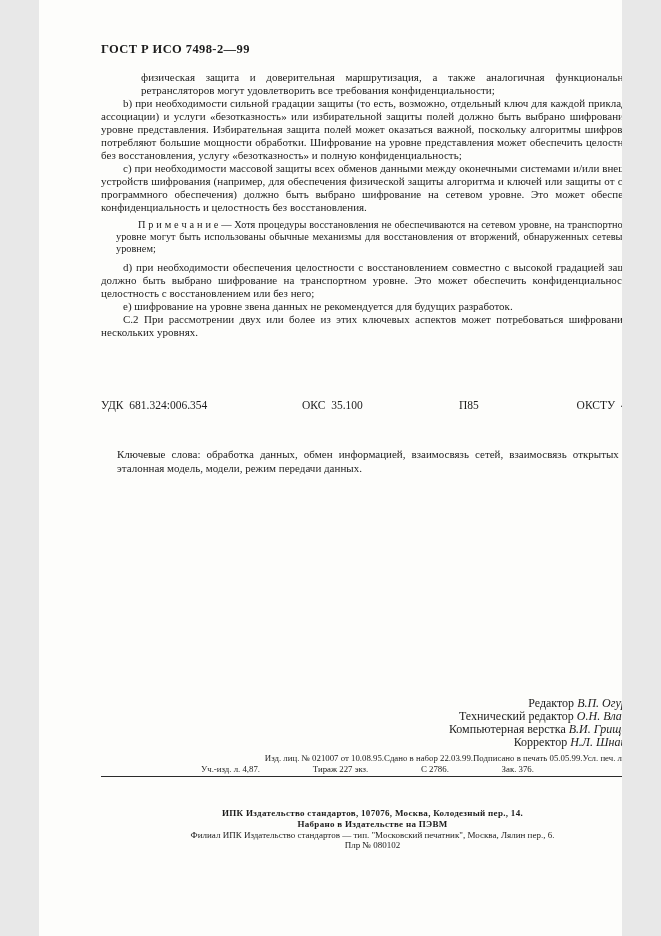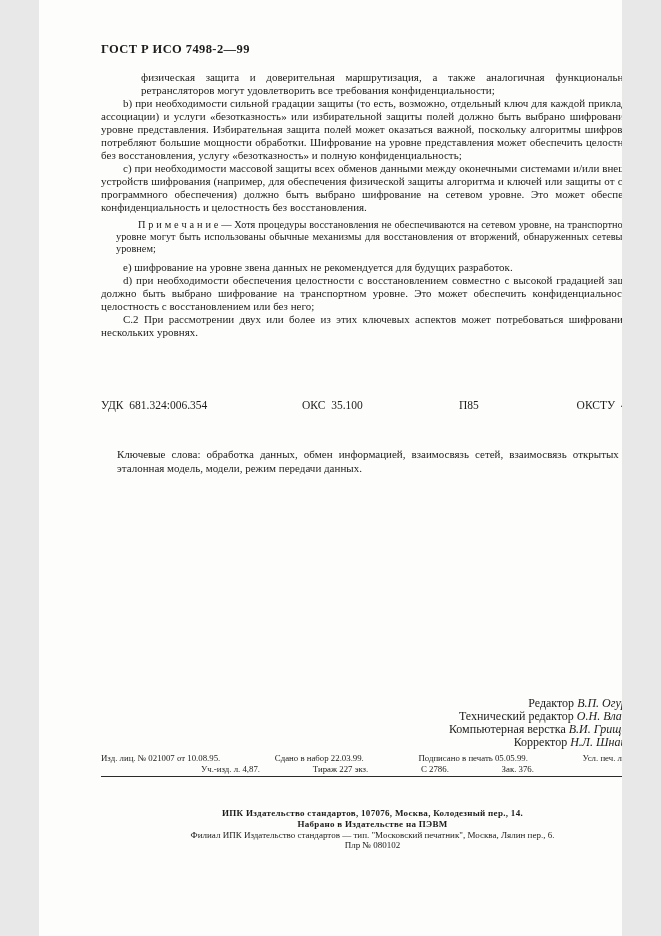--- a/index.html
+++ b/index.html
@@ -83,21 +83,21 @@
   .imprint {
     position: absolute;
     left: 62px;
     top: 753px;
     width: 543px;
     font-size: 8.8px;
     line-height: 10.5px;
   }
   .imprint-line1 {
     display: flex;
-    justify-content: space-between;
+    justify-content: flex-end;
   }
   .imprint-line2 {
     display: flex;
     justify-content: space-between;
     padding: 0 110px 0 100px;
   }
   .divider {
     position: absolute;
     left: 62px;
     top: 776px;
@@ -123,22 +123,22 @@
 
 <div class="page">
 
   <div class="running-head">ГОСТ Р ИСО 7498-2—99</div>
 
   <div class="body-text">
     <p class="noindent">физическая защита и доверительная маршрутизация, а также аналогичная функциональность ретрансляторов могут удовлетворить все требования конфиденциальности;</p>
     <p>b) при необходимости сильной градации защиты (то есть, возможно, отдельный ключ для каждой прикладной ассоциации) и услуги «безотказность» или избирательной защиты полей должно быть выбрано шифрование на уровне представления. Избирательная защита полей может оказаться важной, поскольку алгоритмы шифрования потребляют большие мощности обработки. Шифрование на уровне представления может обеспечить целостность без восстановления, услугу «безотказность» и полную конфиденциальность;</p>
     <p>c) при необходимости массовой защиты всех обменов данными между оконечными системами и/или внешних устройств шифрования (например, для обеспечения физической защиты алгоритма и ключей или защиты от сбоев программного обеспечения) должно быть выбрано шифрование на сетевом уровне. Это может обеспечить конфиденциальность и целостность без восстановления.</p>
     <p class="note">П р и м е ч а н и е — Хотя процедуры восстановления не обеспечиваются на сетевом уровне, на транспортном уровне могут быть использованы обычные механизмы для восстановления от вторжений, обнаруженных сетевым уровнем;</p>
+    <p>d) при необходимости обеспечения целостности с восстановлением совместно с высокой градацией защиты должно быть выбрано шифрование на транспортном уровне. Это может обеспечить конфиденциальность и целостность с восстановлением или без него;</p>
     <p>e) шифрование на уровне звена данных не рекомендуется для будущих разработок.</p>
-    <p>d) при необходимости обеспечения целостности с восстановлением совместно с высокой градацией защиты должно быть выбрано шифрование на транспортном уровне. Это может обеспечить конфиденциальность и целостность с восстановлением или без него;</p>
     <p>С.2 При рассмотрении двух или более из этих ключевых аспектов может потребоваться шифрование на нескольких уровнях.</p>
   </div>
 
   <div class="udk-row">
     <span class="udk">УДК 681.324:006.354</span>
     <span class="oks">ОКС 35.100</span>
     <span class="code">П85</span>
     <span class="okstu">ОКСТУ 4002</span>
   </div>
 

